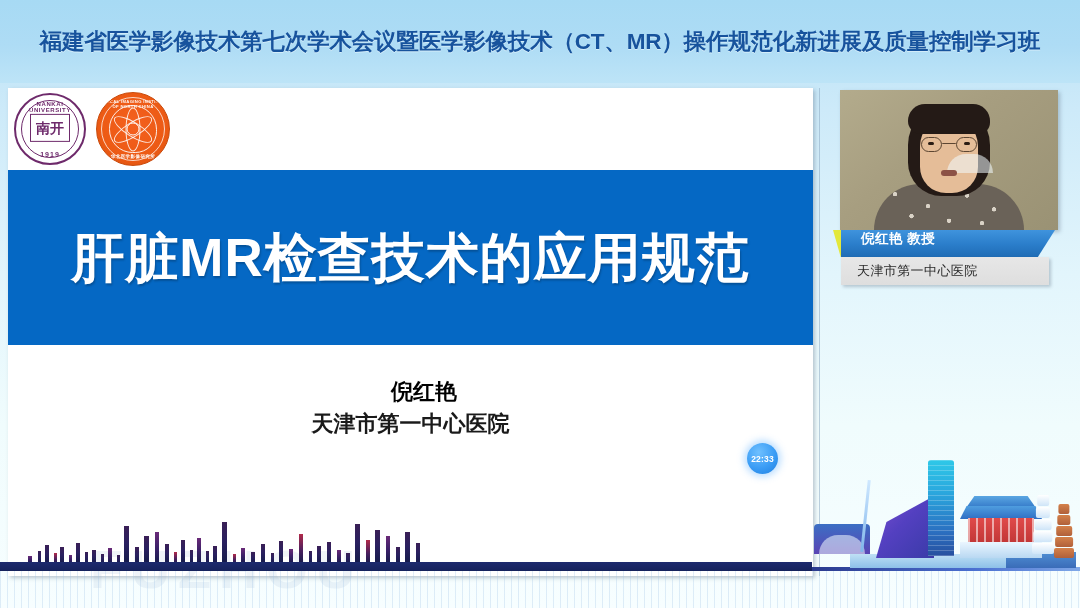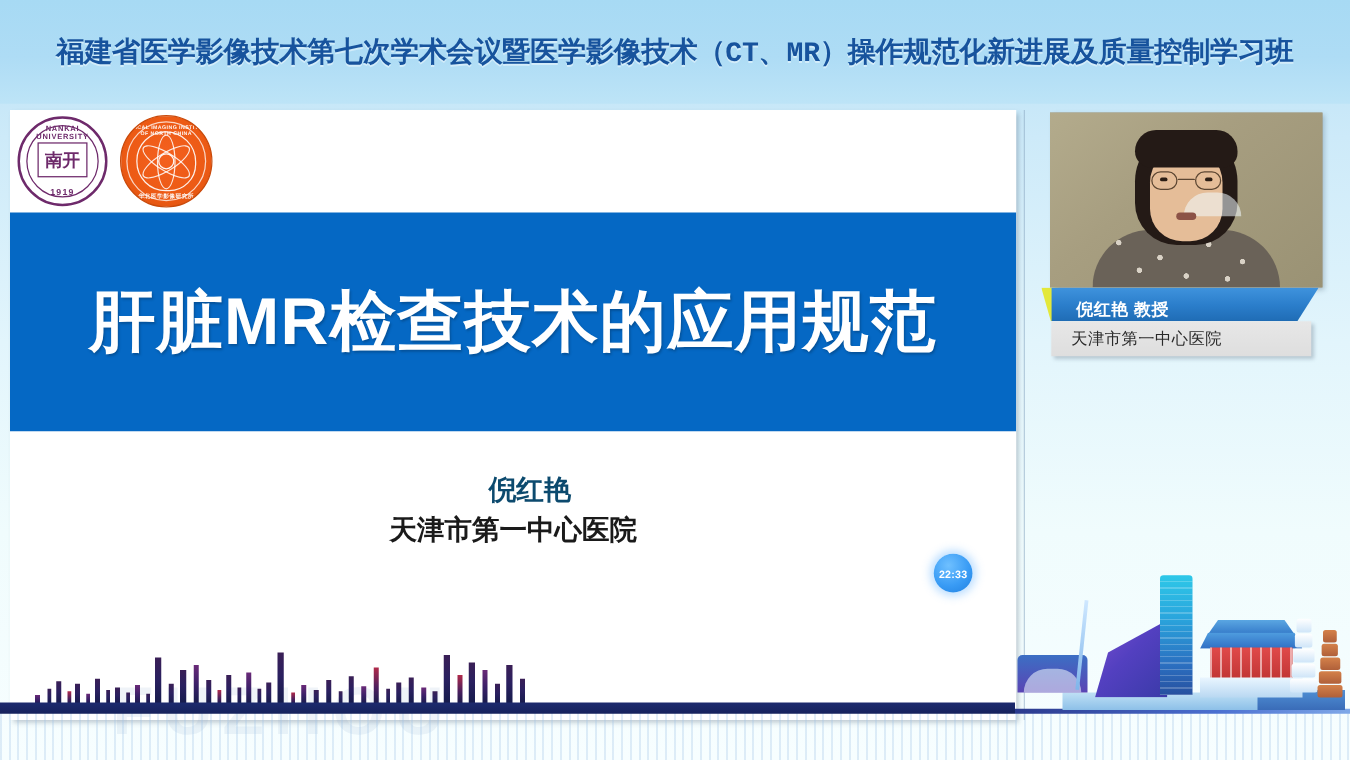--- a/index.html
+++ b/index.html
@@ -29,21 +29,20 @@
     align-items: center;
     justify-content: center;
   }
   #header-title {
     font-size: 22.5px;
     font-weight: bold;
     color: #17539d;
     letter-spacing: -0.2px;
     white-space: nowrap;
     text-shadow: 0 1px 0 rgba(255,255,255,0.45);
-    font-family: Liberation Mono, monospace;
   }
 
   
   #slide {
     position: absolute;
     left: 8px; top: 88px;
     width: 805px; height: 488px;
     background: #ffffff;
     box-shadow: 2px 2px 4px rgba(80,100,120,0.35);
     overflow: hidden;
@@ -174,21 +173,21 @@
   
   #presenter-block {
     position: absolute;
     left: 0; right: 0; top: 288px;
     text-align: center;
     line-height: 1.45;
   }
   #presenter-name {
     font-size: 22px;
     font-weight: bold;
-    color: #0c4a6e;
+    color: #000000;
     padding-left: 27px;
   }
   #presenter-org {
     font-size: 22px;
     font-weight: bold;
     color: #1a1a1a;
   }
 
   #slide-en-org {
     position: absolute;
@@ -332,21 +331,21 @@
     background: #e3e83a;
     clip-path: polygon(0 0, 100% 0, 100% 100%, 55% 100%);
   }
   #name-banner .body {
     position: absolute;
     left: 8px; top: 0;
     width: 214px; height: 27px;
     background: linear-gradient(180deg, #3f93dd 0%, #2b7ecb 52%, #1f6cb5 100%);
     clip-path: polygon(0 0, 100% 0, 92% 100%, 0 100%);
     display: flex;
-    align-items: flex-end;
+    align-items: flex-start;
     box-shadow: 1px 2px 3px rgba(50,70,90,0.3);
   }
   #name-banner .body span {
     color: #ffffff;
     font-size: 13.5px;
     font-weight: bold;
     padding-left: 20px;
     letter-spacing: 0.5px;
   }
 

